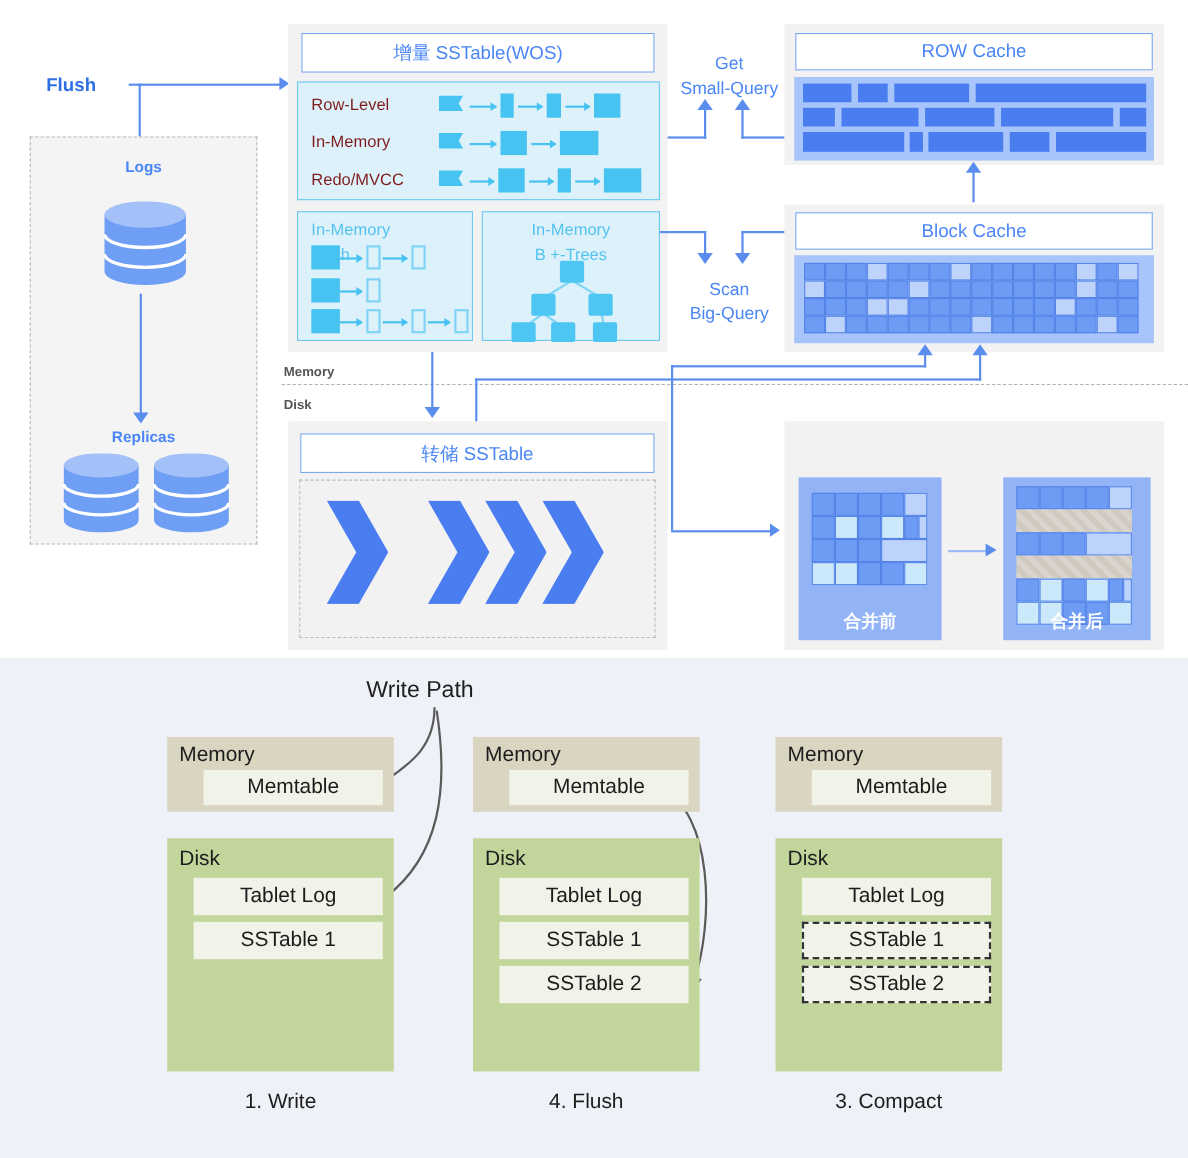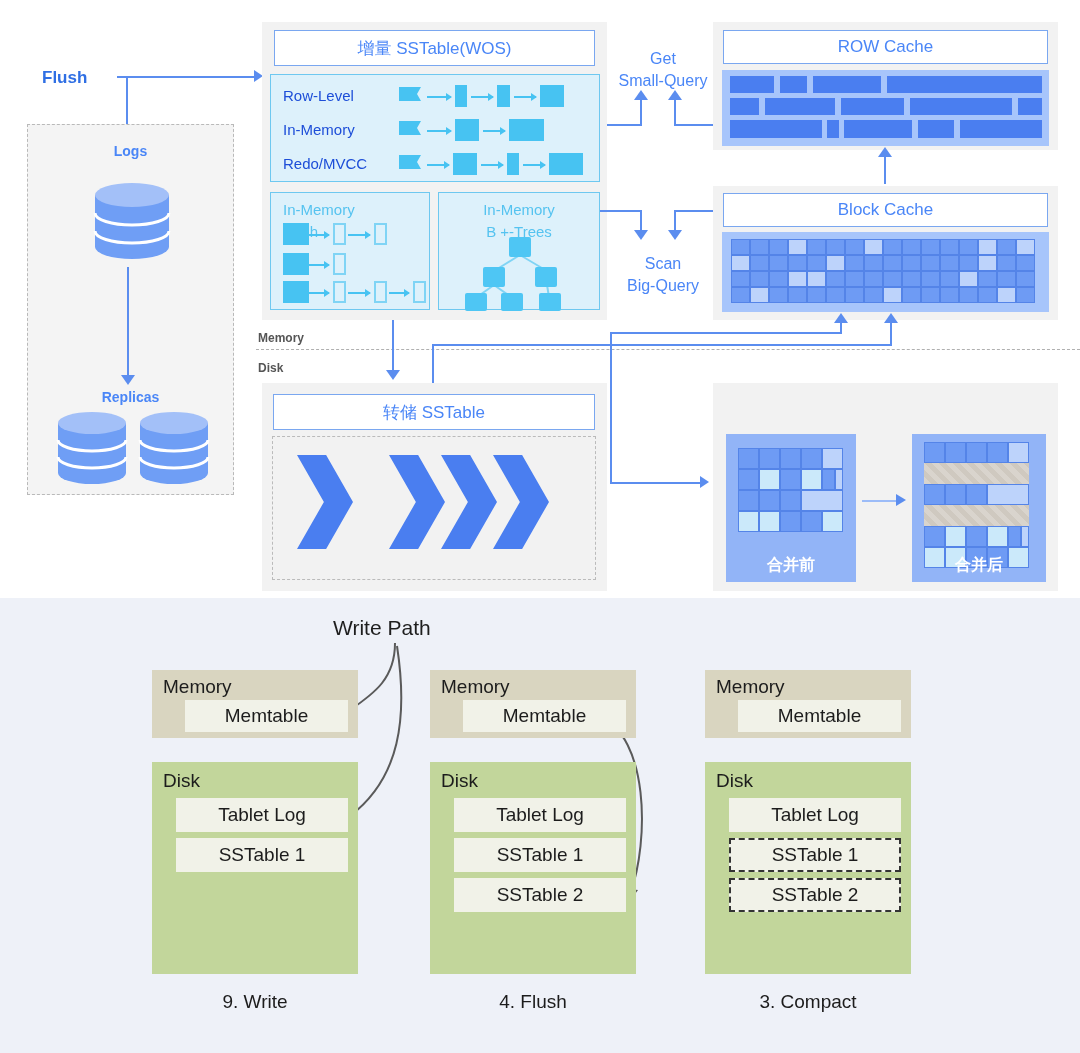--- a/index.html
+++ b/index.html
@@ -27,21 +27,21 @@
 
   .cyl { position:absolute; }
 
   
   #update-label { position:absolute; left:42px; top:68px; color:#2f6fe4; font-size:17px; font-weight:bold; }
 
   
   #wos-panel { left:262px; top:22px; width:345px; height:298px; }
   #wos-title { left:274px; top:30px; width:321px; height:36px; }
   #wos-rows { left:270px; top:74px; width:330px; height:108px; background:#ddf1fb; border:1px solid #6ec8f0; }
-  .wos-row-label { position:absolute; color:#1d4ed8; font-size:15px; }
+  .wos-row-label { position:absolute; color:#7f1d1d; font-size:15px; }
   .cyan-shape { position:absolute; background:#47c3f2; }
   .cyan-arrow { position:absolute; height:2px; background:#47c3f2; }
   .cyan-arrow:after { content:""; position:absolute; right:-1px; top:-3px; border-left:6px solid #47c3f2;
                       border-top:4px solid transparent; border-bottom:4px solid transparent; }
 
   #hash-box { left:270px; top:192px; width:160px; height:118px; background:#ddf1fb; border:1px solid #6ec8f0; }
   #btree-box { left:438px; top:192px; width:162px; height:118px; background:#ddf1fb; border:1px solid #6ec8f0; }
   .box-caption { position:absolute; color:#55c3f0; font-size:15px; text-align:center; width:100%; left:0; }
   .hollow-node { position:absolute; border:2px solid #7fd4f5; background:transparent; }
   .tree-node { position:absolute; background:#4ec6f4; border-radius:2px; }
@@ -453,21 +453,21 @@
   <div class="wp-col" style="left:152px;">
     <div class="mem-block" style="left:0; top:72px; width:206px; height:68px;">
       <div class="wp-head" style="top:6px;">Memory</div>
       <div class="wp-item" style="left:33px; top:30px; width:163px; height:32px;">Memtable</div>
     </div>
     <div class="disk-block" style="left:0; top:164px; width:206px; height:212px;">
       <div class="wp-head" style="top:8px;">Disk</div>
       <div class="wp-item" style="left:24px; top:36px; width:172px; height:34px;">Tablet Log</div>
       <div class="wp-item" style="left:24px; top:76px; width:172px; height:34px;">SSTable 1</div>
     </div>
-    <div class="wp-caption" style="top:393px;">9. Write</div>
+    <div class="wp-caption" style="top:393px;">1. Write</div>
   </div>
 
   <div class="wp-col" style="left:430px;">
     <div class="mem-block" style="left:0; top:72px; width:206px; height:68px;">
       <div class="wp-head" style="top:6px;">Memory</div>
       <div class="wp-item" style="left:33px; top:30px; width:163px; height:32px;">Memtable</div>
     </div>
     <div class="disk-block" style="left:0; top:164px; width:206px; height:212px;">
       <div class="wp-head" style="top:8px;">Disk</div>
       <div class="wp-item" style="left:24px; top:36px; width:172px; height:34px;">Tablet Log</div>

